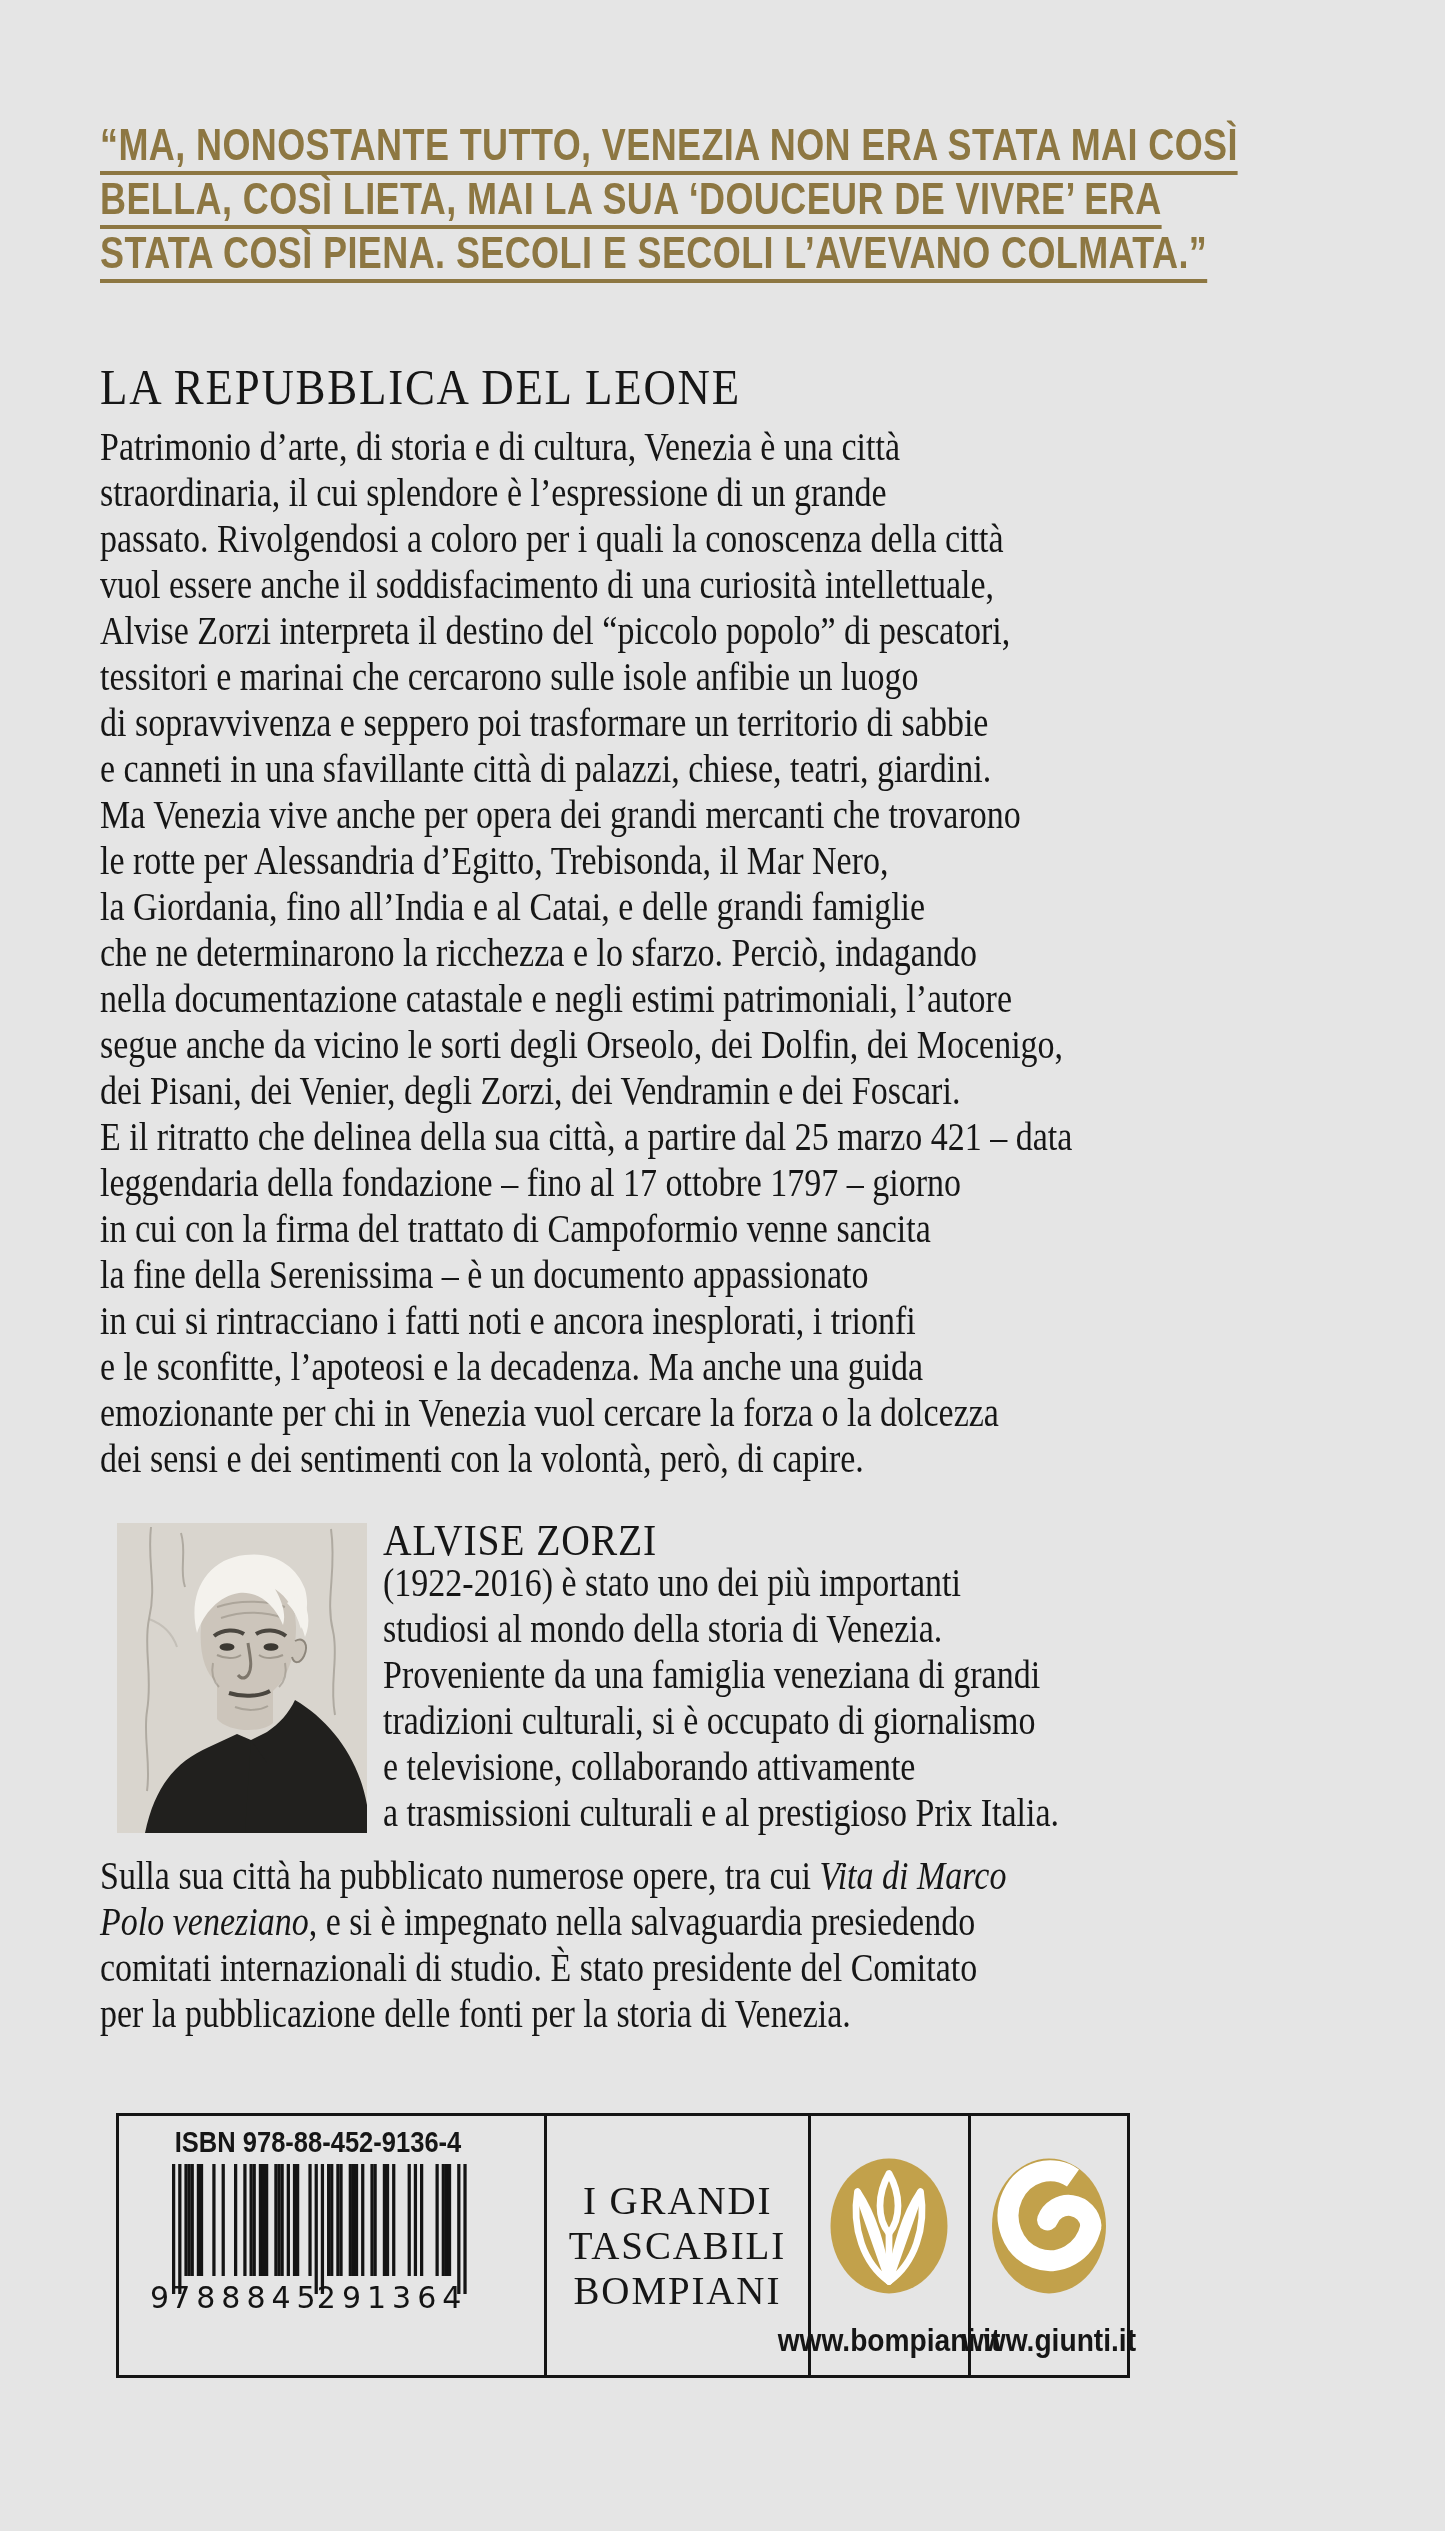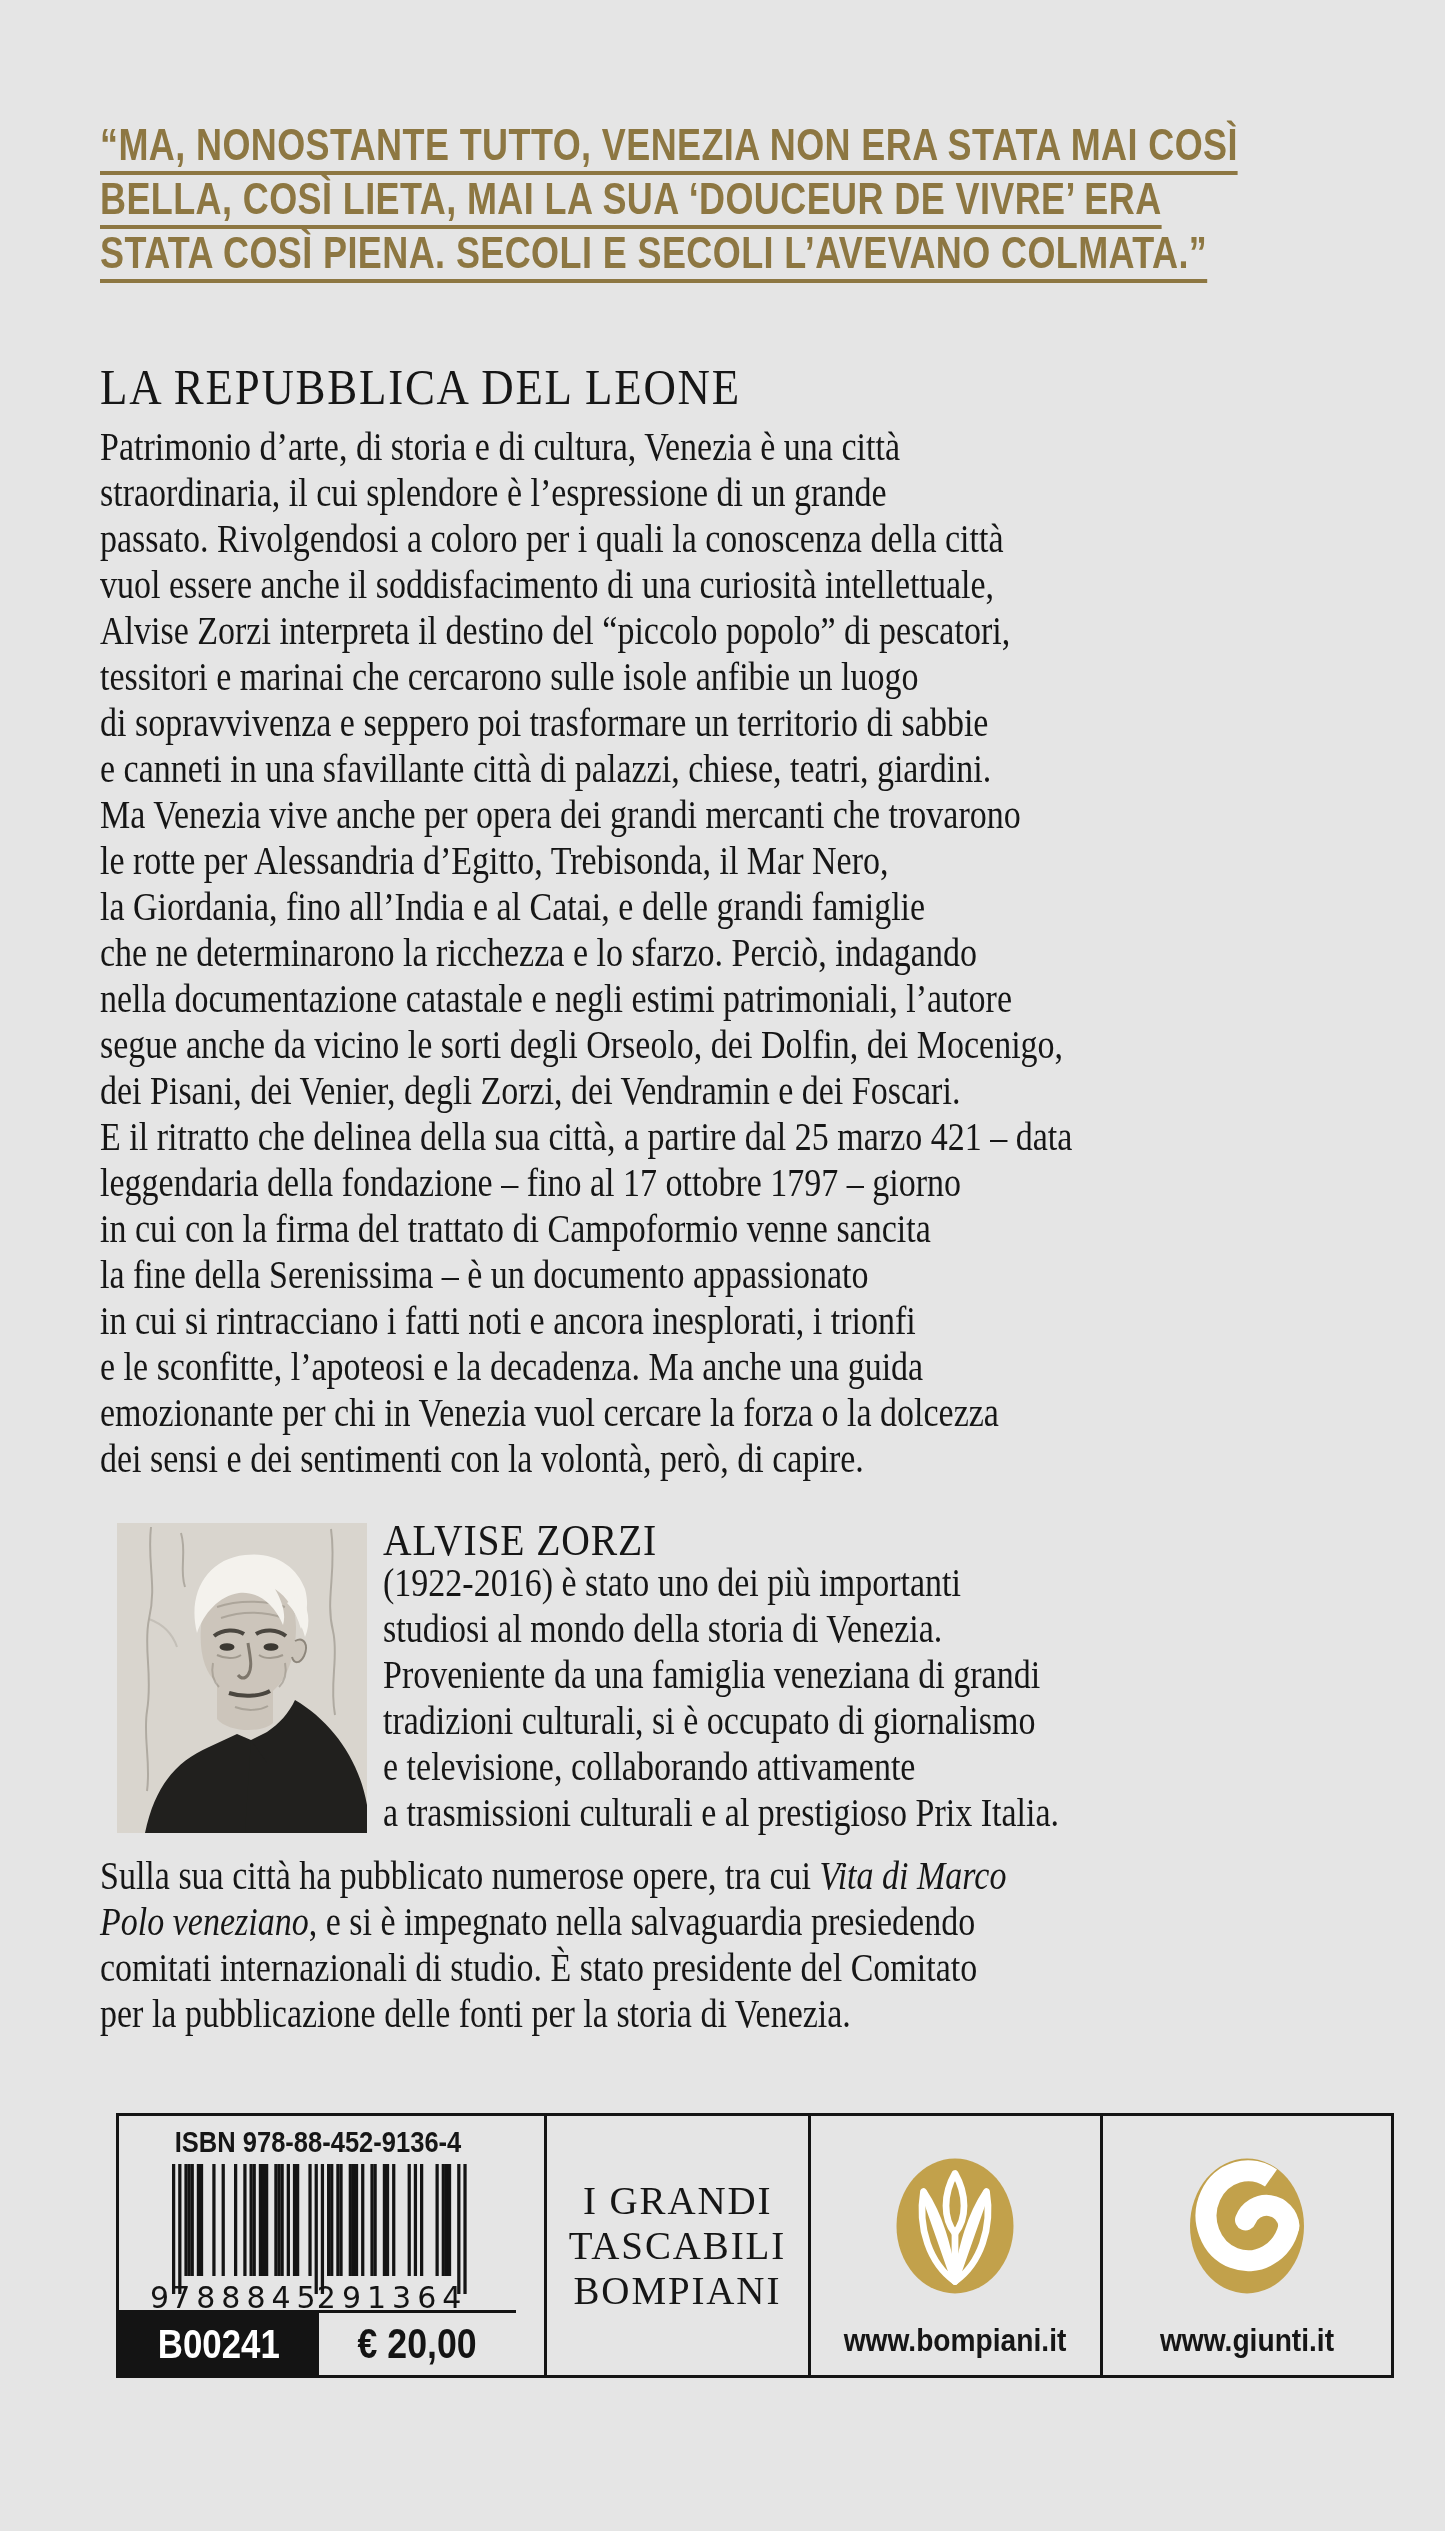--- a/index.html
+++ b/index.html
@@ -29,21 +29,21 @@
   .author-name{position:absolute;left:383px;top:1514px;font-size:45px;letter-spacing:1px;
                transform:scaleX(.88);transform-origin:0 0;white-space:nowrap;}
   .author-col{position:absolute;left:383px;top:1560px;width:1200px;
               transform:scaleX(.85);transform-origin:0 0;
               font-size:40px;line-height:46px;white-space:pre-line;}
   .author-full{position:absolute;left:100px;top:1853px;width:1520px;
                transform:scaleX(.85);transform-origin:0 0;
                font-size:40px;line-height:46px;white-space:pre-line;}
 
   
-  .footer-table{position:absolute;left:116px;top:2113px;width:1278px;height:265px;
+  .footer-table{position:absolute;left:116px;top:2113px;width:1014px;height:265px;
                 border:3px solid #141414;box-sizing:border-box;display:flex;
                 font-family:"Liberation Sans",sans-serif;}
   .cell{position:relative;height:100%;box-sizing:border-box;}
   .cell + .cell{border-left:3px solid #141414;}
   .cell-barcode{width:397px;}
   .cell-collection{width:264px;}
   .cell-logo{flex:1;padding-left:14px;}
 
   .isbn{position:absolute;left:50%;top:10px;transform:translateX(-50%) scaleX(.88);
         white-space:nowrap;font-size:29px;font-weight:bold;letter-spacing:0;}
@@ -208,28 +208,20 @@
           <rect x="287.5" y="2" width="3.25" height="112" fill="#141414"></rect>
           <rect x="293.7" y="2" width="3.25" height="112" fill="#141414"></rect>
           <rect x="296.8" y="2" width="3.25" height="112" fill="#141414"></rect>
           <rect x="299.9" y="2" width="3.25" height="112" fill="#141414"></rect>
           <rect x="309.2" y="2" width="3.25" height="130" fill="#141414"></rect>
           <rect x="315.4" y="2" width="3.25" height="130" fill="#141414"></rect>
           <text x="2" y="146" text-anchor="start" font-family="DejaVu Sans, Liberation Sans, sans-serif" font-size="30" letter-spacing="6" fill="#141414">9</text>
           <text x="98.4" y="146" text-anchor="middle" font-family="DejaVu Sans, Liberation Sans, sans-serif" font-size="30" letter-spacing="6" fill="#141414">788845</text>
           <text x="244.1" y="146" text-anchor="middle" font-family="DejaVu Sans, Liberation Sans, sans-serif" font-size="30" letter-spacing="6" fill="#141414">291364</text>
         </svg>
-      <div class="subrow">
-        <div class="code-badge">
-            <span>B00241</span>
-          </div>
-        <div class="price">
-            <span>€ 20,00</span>
-          </div>
-      </div>
     </div>
 
     <div class="cell cell-collection">
       <div class="coll-line">I GRANDI</div>
       <div class="coll-line">TASCABILI</div>
       <div class="coll-line">BOMPIANI</div>
     </div>
 
     <div class="cell cell-logo">
       <div class="logo-wrap">

